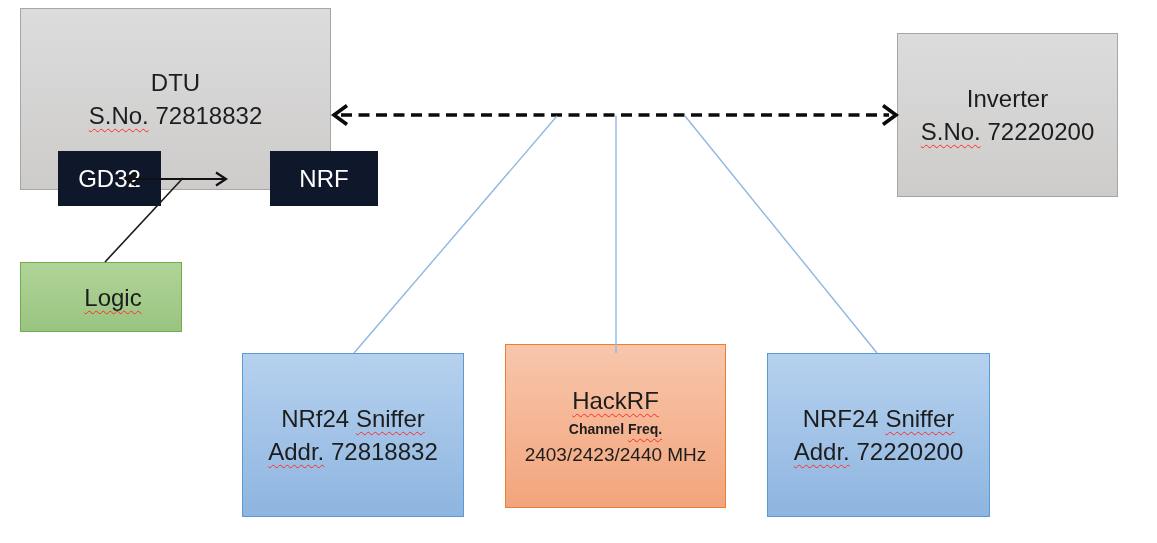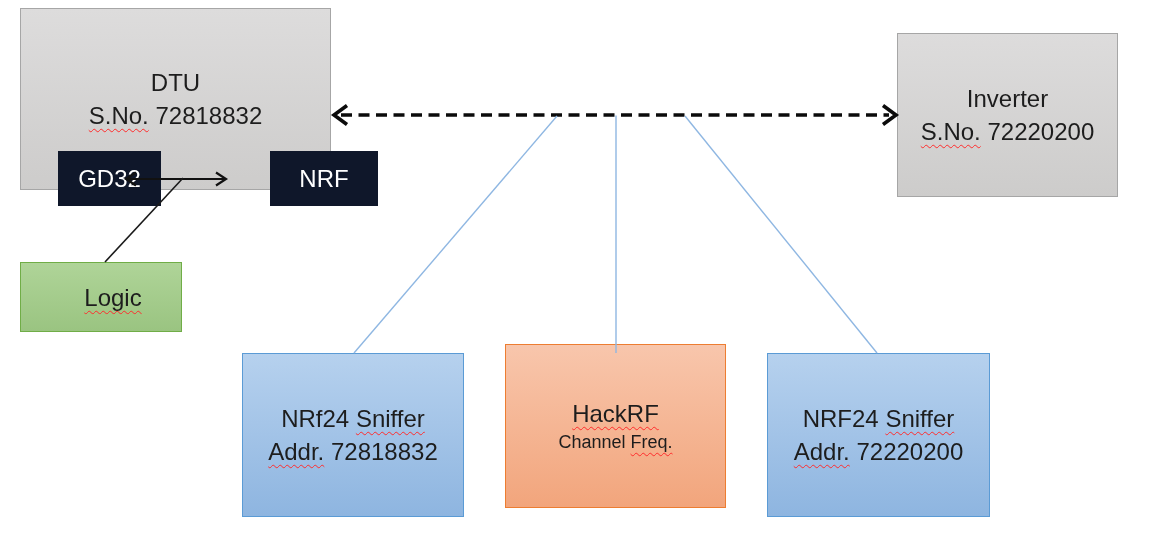--- a/index.html
+++ b/index.html
@@ -10,21 +10,21 @@
   .box{position:absolute;display:flex;flex-direction:column;justify-content:center;box-sizing:border-box;}
   .line{display:block;text-align:center;white-space:nowrap;}
 
   .gray-box{border:1.5px solid #A6A6A6;background:linear-gradient(#DDDCDC,#CDCCCB);}
   .blue-box{border:1.5px solid #5B9BD5;background:linear-gradient(#B6D1EE,#8EB5E0);}
   .orange-box{border:1.5px solid #ED7D31;background:linear-gradient(#F8C6AC,#F2A57C);}
   .green-box{border:1.5px solid #70AD47;background:linear-gradient(#AFD498,#9AC481);}
   .black-box{background:#0f172a;display:flex;align-items:center;justify-content:center;margin-left:40px;}
 
   .t24{font-size:24px;line-height:33px;}
-  .t18{font-size:18px;line-height:25px;}
+  .t18{font-size:14px;line-height:25px;font-weight:bold;}
   .t19{font-size:19px;line-height:26px;}
   .white-text{color:#ffffff;}
 
   .sq{
     text-decoration-line:underline;
     text-decoration-style:wavy;
     text-decoration-color:#ff2b2b;
     text-decoration-thickness:1px;
     text-underline-offset:4px;
     text-decoration-skip-ink:none;
@@ -86,20 +86,21 @@
   </div>
 
   <div class="box orange-box" id="hackrf-box">
     <div class="line t24">
       <span class="sq">HackRF</span>
     </div>
     <div class="line t18">
       <span>Channel</span>
       <span class="sq">Freq.</span>
     </div>
+    <div class="line t19">2403/2423/2440 MHz</div>
   </div>
 
   <div class="box blue-box t24" id="sniffer-right-box">
     <div class="line">
       <span>NRF24</span>
       <span class="sq">Sniffer</span>
     </div>
     <div class="line">
       <span class="sq">Addr.</span>
       <span>72220200</span>

